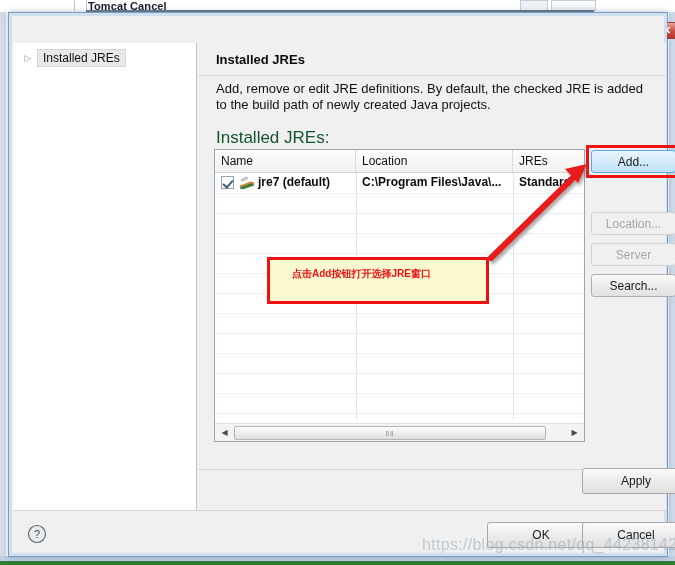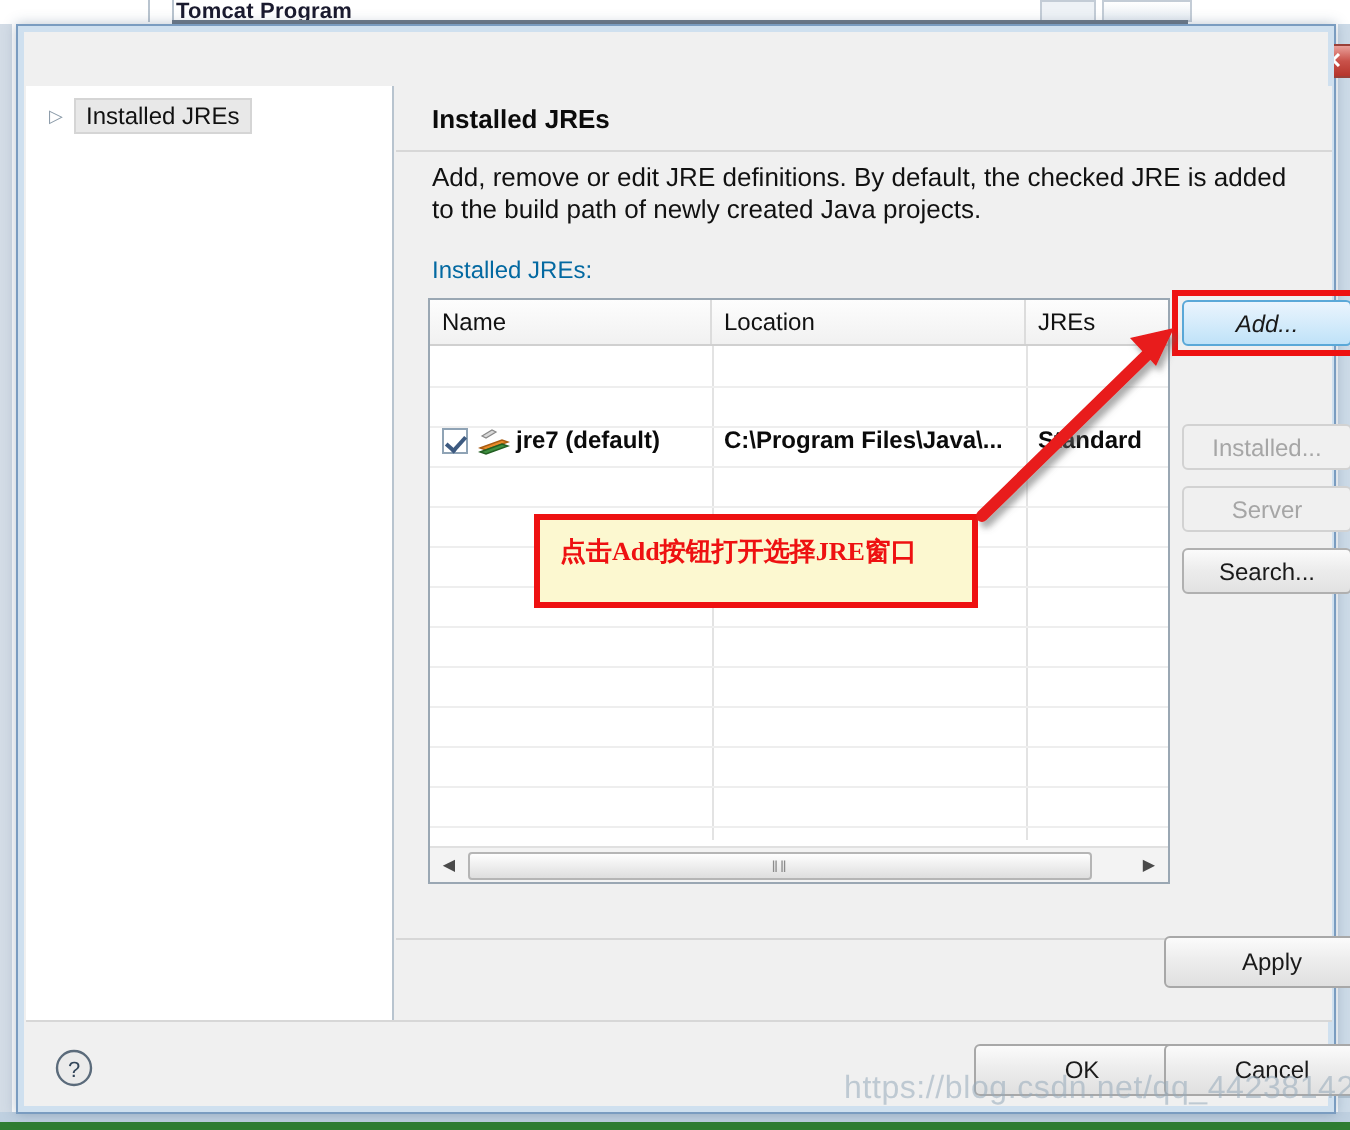--- a/index.html
+++ b/index.html
@@ -227,22 +227,22 @@
     position: absolute;
     left: 18px; top: 38px;
     width: 440px;
     font-size: 13px;
     color: #111111;
     line-height: 16px;
   }
   #list-label {
     position: absolute;
     left: 18px; top: 85px;
-    font-size: 12px;
-    color: #0369a1;
+    font-size: 17px;
+    color: #14532d;
   }
 
   
   #jre-table {
     position: absolute;
     left: 16px;
     top: 106px;
     width: 371px;
     height: 293px;
     background: #ffffff;
@@ -292,21 +292,20 @@
     left: 0; right: 0;
     height: 1px;
     background: #eeeeee;
   }
 
   #row-0 {
     position: absolute;
     left: 0; top: 0;
     width: 100%;
     height: 20px;
-    margin-top: 38px;
   }
   #row-check {
     position: absolute;
     left: 6px; top: 3px;
     width: 13px; height: 13px;
     background: #ffffff;
     border: 1px solid #8fa3b5;
     box-sizing: border-box;
   }
   #row-check:after {
@@ -406,21 +405,20 @@
     font-family: "Liberation Sans", sans-serif;
   }
   .sidebtn.disabled {
     color: #a6a6a6;
     background: #f0f0f0;
     border-color: #d2d2d2;
   }
   .sidebtn.primary {
     background: linear-gradient(#eaf4fd,#d6ecfb 48%,#bfe2f8);
     border: 1px solid #5aa8d8;
-    font-style: italic;
   }
   #btn-add       { top: 107px; }
   #btn-edit      { top: 138px; }
   #btn-duplicate { top: 169px; }
   #btn-remove    { top: 200px; }
   #btn-search    { top: 231px; }
 
   
   #add-highlight {
     position: absolute;
@@ -438,26 +436,26 @@
     left: 69px;
     top: 214px;
     width: 222px;
     height: 47px;
     background: #fcf8d0;
     border: 3px solid #ee1111;
     box-sizing: border-box;
   }
   #annotation-text {
     position: absolute;
-    left: 10px;
+    left: 22px;
     top: 7px;
-    font-size: 13px;
+    font-size: 10px;
     font-weight: bold;
     color: #ee1111;
-    font-family: Liberation Serif, serif;
+    font-family: Liberation Sans, sans-serif;
     white-space: nowrap;
   }
 
   #arrow-svg {
     position: absolute;
     left: 0; top: 0;
     width: 468px;
     height: 467px;
     pointer-events: none;
   }
@@ -517,21 +515,21 @@
     white-space: nowrap;
   }
 </style>
 </head>
 <body>
 
 <div id="bg-window">
   <div id="bg-titlestrip"></div>
   <div id="bg-divider-0"></div>
   <div id="bg-divider-1"></div>
-  <div id="bg-tab">Tomcat Program</div>
+  <div id="bg-tab">Tomcat Cancel</div>
   <div id="bg-toolbtn-1">
     
   </div>
   <div id="bg-toolbtn-2"></div>
   <div id="bg-tab-underline"></div>
   <div id="bg-left-edge"></div>
   <div id="bg-right-edge"></div>
   <div id="bg-bottom-edge"></div>
   <div id="bg-bottom-green"></div>
 </div>
@@ -618,21 +616,21 @@
       </div>
 
       <div id="table-hscroll">
         <div class="hs-arrow" id="hs-left">◀</div>
         <div id="hs-thumb">‖‖</div>
         <div class="hs-arrow" id="hs-right">▶</div>
       </div>
     </div>
 
     <div id="btn-add" class="sidebtn primary">Add...</div>
-    <div id="btn-duplicate" class="sidebtn disabled">Installed...</div>
+    <div id="btn-duplicate" class="sidebtn disabled">Location...</div>
     <div id="btn-remove" class="sidebtn disabled">Server</div>
     <div id="btn-search" class="sidebtn">Search...</div>
 
     <div id="add-highlight"></div>
 
     <div id="annotation">
       <div id="annotation-text">点击Add按钮打开选择JRE窗口</div>
     </div>
 
     <svg id="arrow-svg" viewBox="0 0 468 467">

